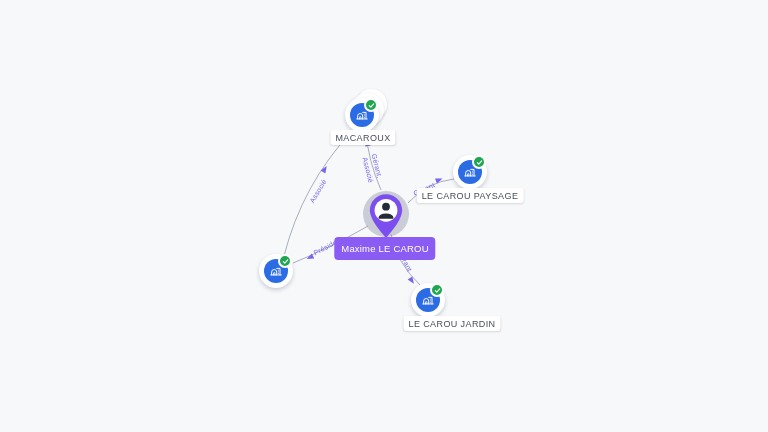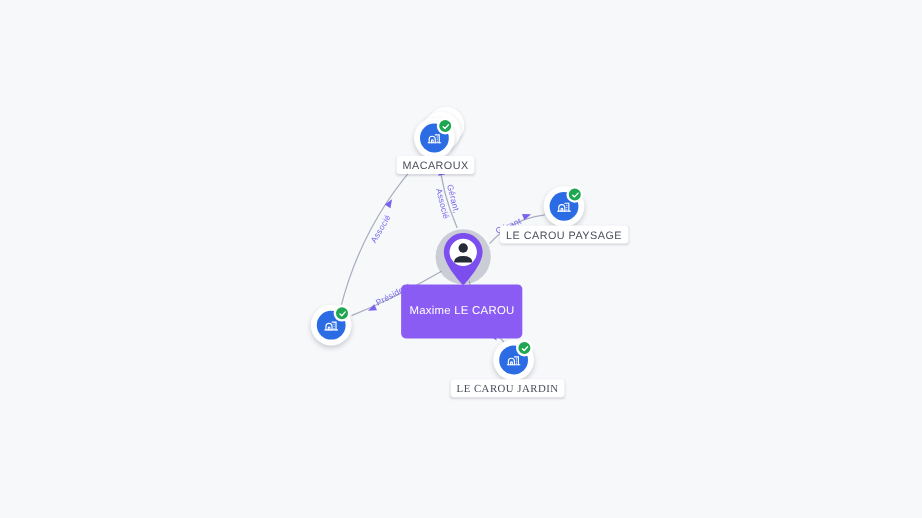--- a/index.html
+++ b/index.html
@@ -43,25 +43,25 @@
   
   .pill{
     position:absolute;z-index:6;transform:translateX(-50%);
     background:#fff;border-radius:3px;padding:2.5px 5px;
     font-size:9px;font-weight:500;letter-spacing:.4px;color:#474d59;
     white-space:nowrap;box-shadow:0 1px 2px rgba(35,45,75,.16);cursor:pointer;text-align:center;
   }
   .pl-macaroux{left:363px;top:130px;}
   .pl-paysage{left:470px;top:188px;}
   .pl-carous{left:276px;top:287px;}
-  .pl-jardin{left:423px;top:316px;font-family:Liberation Serif, serif;}
+  .pl-jardin{left:452px;top:316px;}
   .pill-person{
     position:absolute;z-index:7;transform:translateX(-50%);
     left:385px;top:237px;background:#8a5cf4;border-radius:4px;
-    padding:17px 7px;font-size:9.5px;color:#fff;letter-spacing:.2px;
+    padding:6px 7px;font-size:9.5px;color:#fff;letter-spacing:.2px;
     white-space:nowrap;cursor:pointer;text-align:right;
   }
 
   
   .halo{position:absolute;left:363px;top:191px;width:46px;height:46px;z-index:3;
         border-radius:50%;background:rgba(140,146,163,.42);}
   .pin{position:absolute;left:367px;top:192px;z-index:4;cursor:pointer;}
 </style>
 </head>
 <body>

